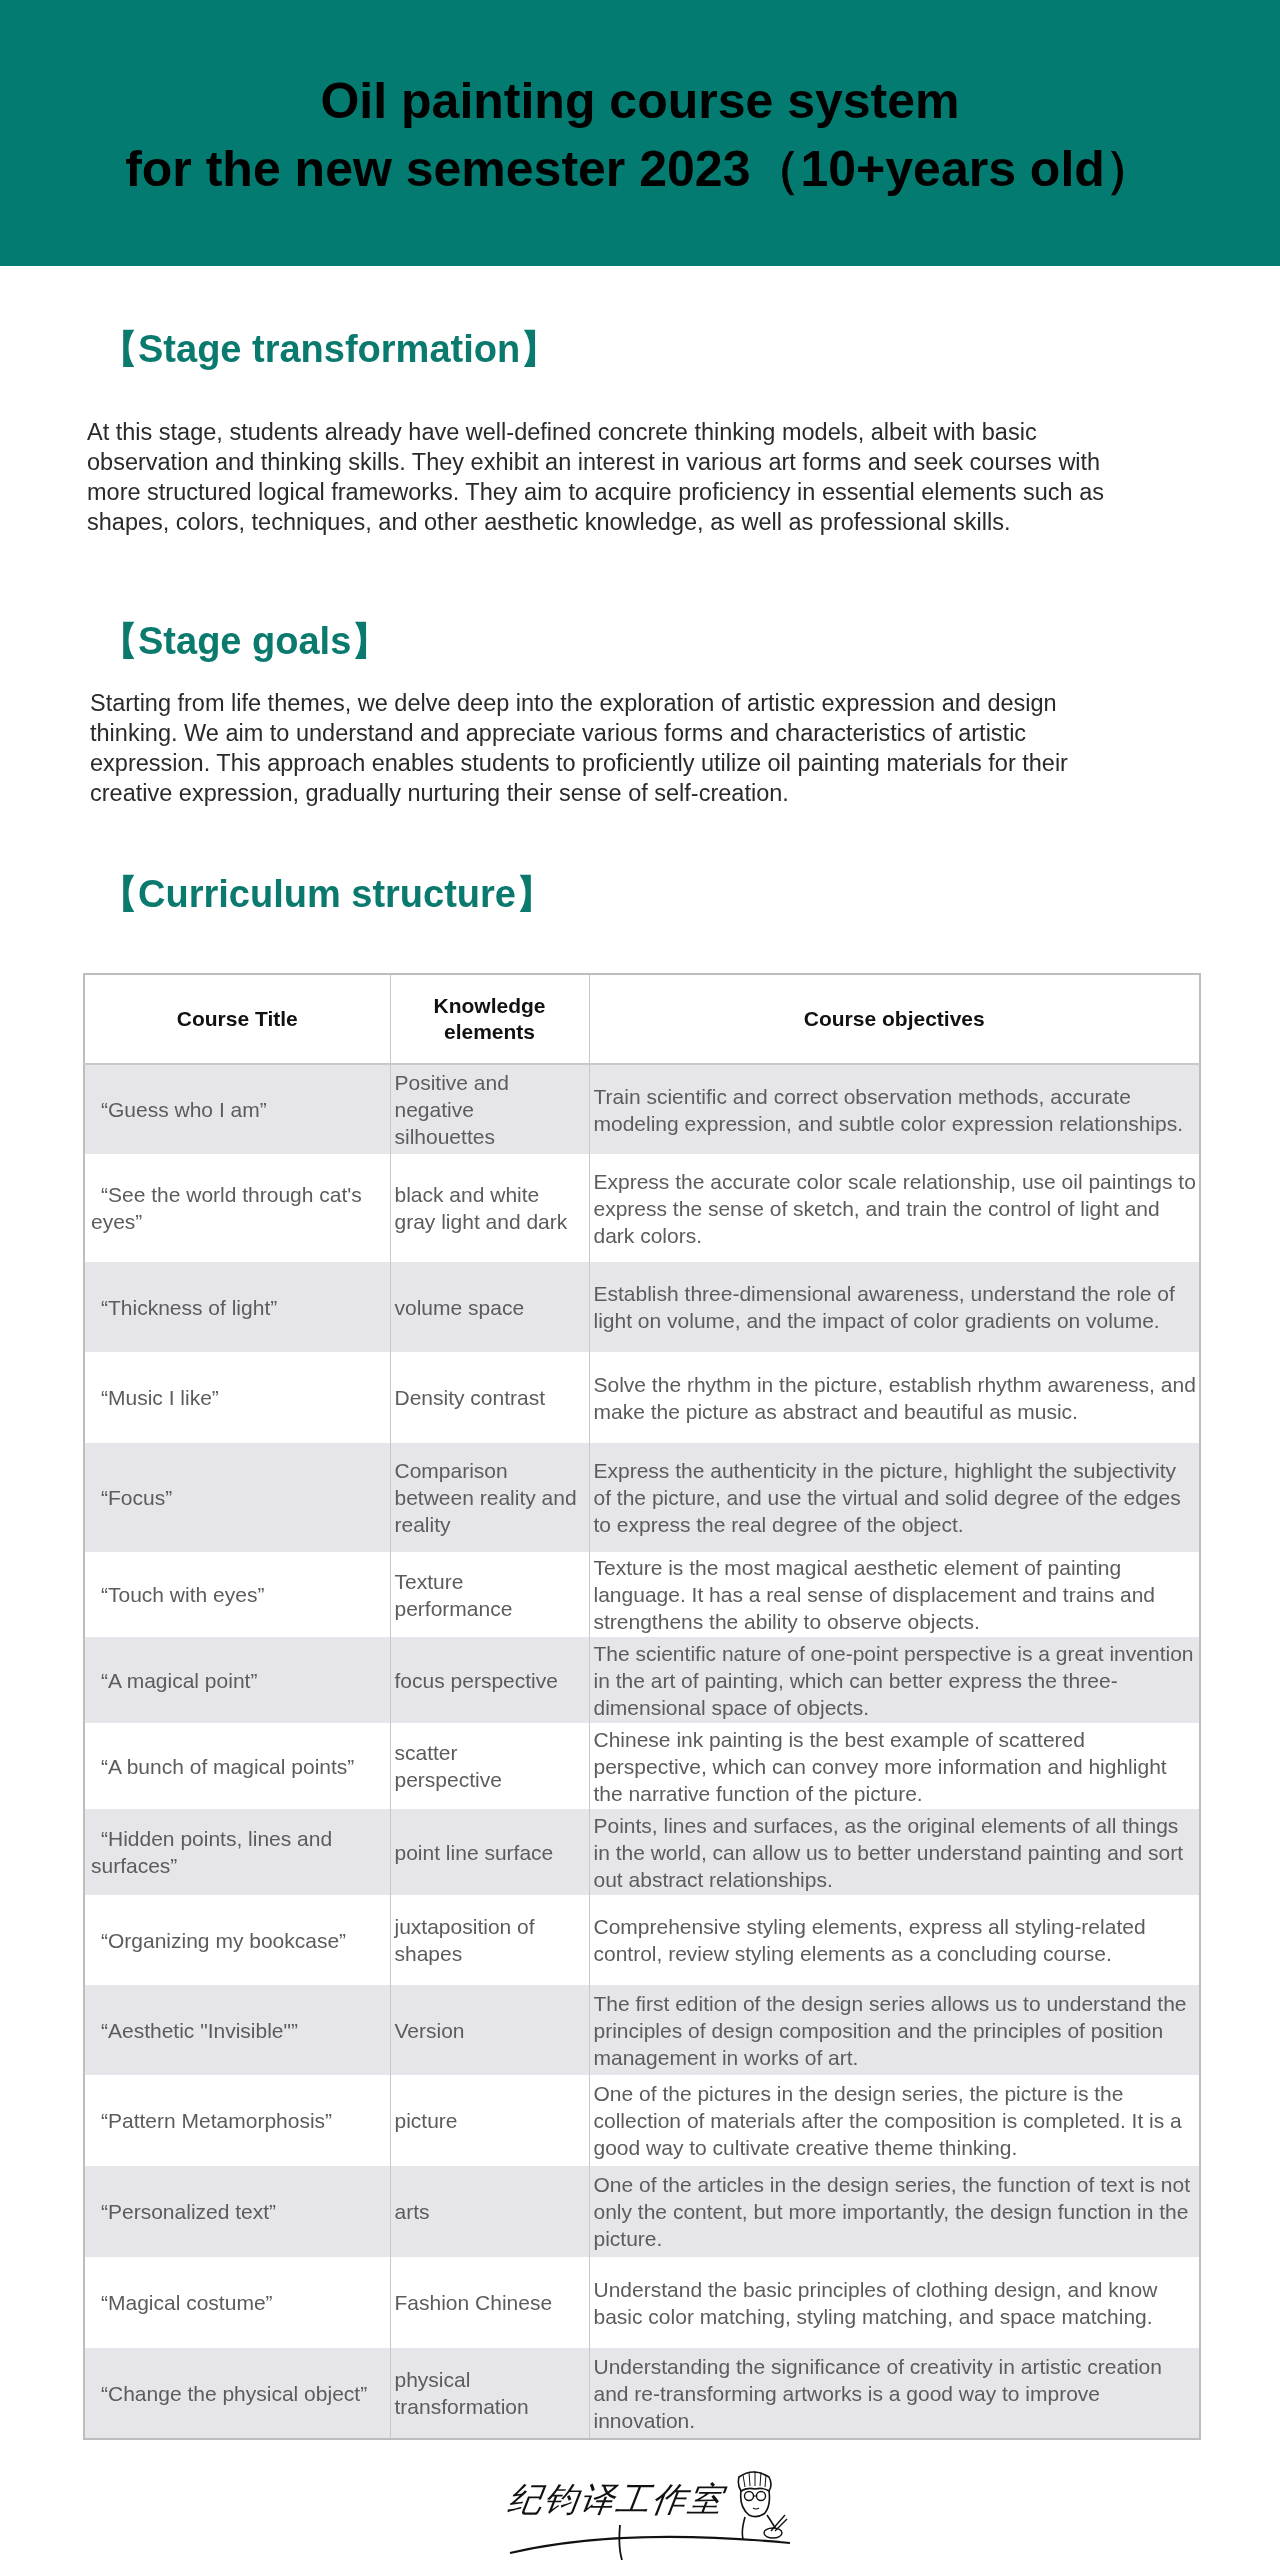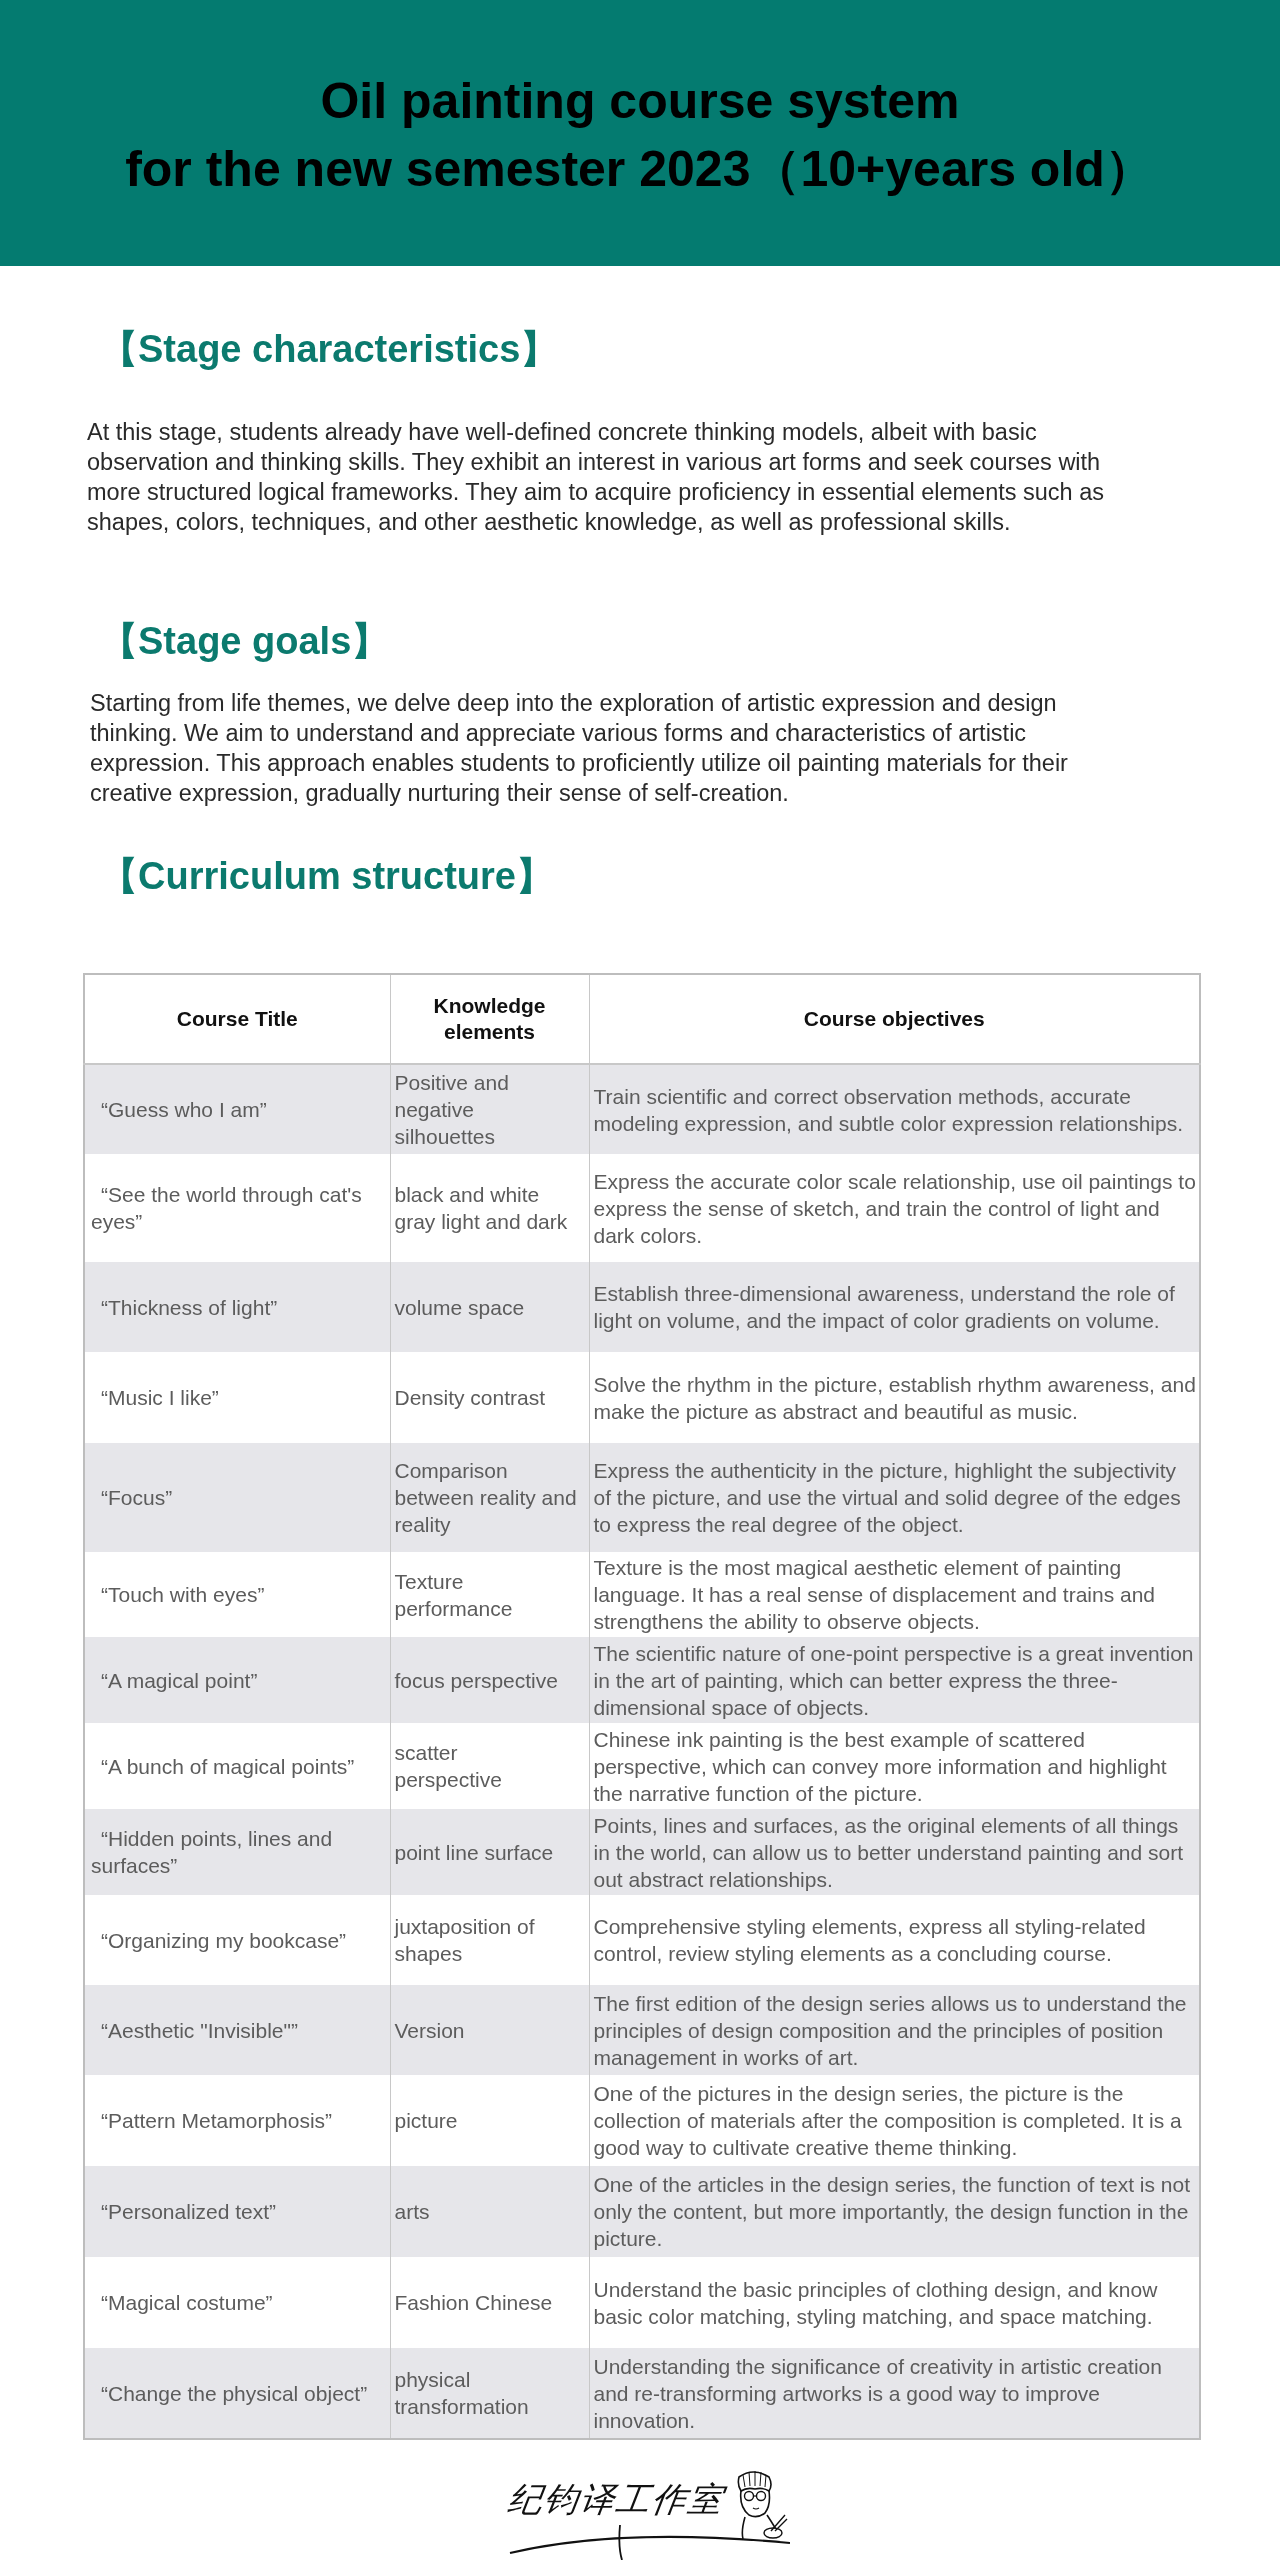--- a/index.html
+++ b/index.html
@@ -114,39 +114,39 @@
     .signature svg { position: absolute; left: 0; top: 0; }
   </style>
 </head>
 <body>
 
 <div class="banner">
   <div class="line">Oil painting course system</div>
   <div class="line">for the new semester 2023（10+years old）</div>
 </div>
 
-<div class="section-heading" style="left:100px; top:325px;">【Stage characteristics】</div>
+<div class="section-heading" style="left:100px; top:325px;">【Stage transformation】</div>
 
 <div class="para" style="left:87px; top:417px;">
   <span class="pline">At this stage, students already have well-defined concrete thinking models, albeit with basic</span>
   <span class="pline">observation and thinking skills. They exhibit an interest in various art forms and seek courses with</span>
   <span class="pline">more structured logical frameworks. They aim to acquire proficiency in essential elements such as</span>
   <span class="pline">shapes, colors, techniques, and other aesthetic knowledge, as well as professional skills.</span>
 </div>
 
 <div class="section-heading" style="left:100px; top:617px;">【Stage goals】</div>
 
 <div class="para" style="left:90px; top:688px;">
   <span class="pline">Starting from life themes, we delve deep into the exploration of artistic expression and design</span>
   <span class="pline">thinking. We aim to understand and appreciate various forms and characteristics of artistic</span>
   <span class="pline">expression. This approach enables students to proficiently utilize oil painting materials for their</span>
   <span class="pline">creative expression, gradually nurturing their sense of self-creation.</span>
 </div>
 
-<div class="section-heading" style="left:100px; top:852px;">【Curriculum structure】</div>
+<div class="section-heading" style="left:100px; top:870px;">【Curriculum structure】</div>
 
 <table class="curriculum">
   <colgroup>
       <col class="c1">
       <col class="c2">
       <col class="c3">
     </colgroup>
   <thead>
     <tr>
       <th>Course Title</th>

